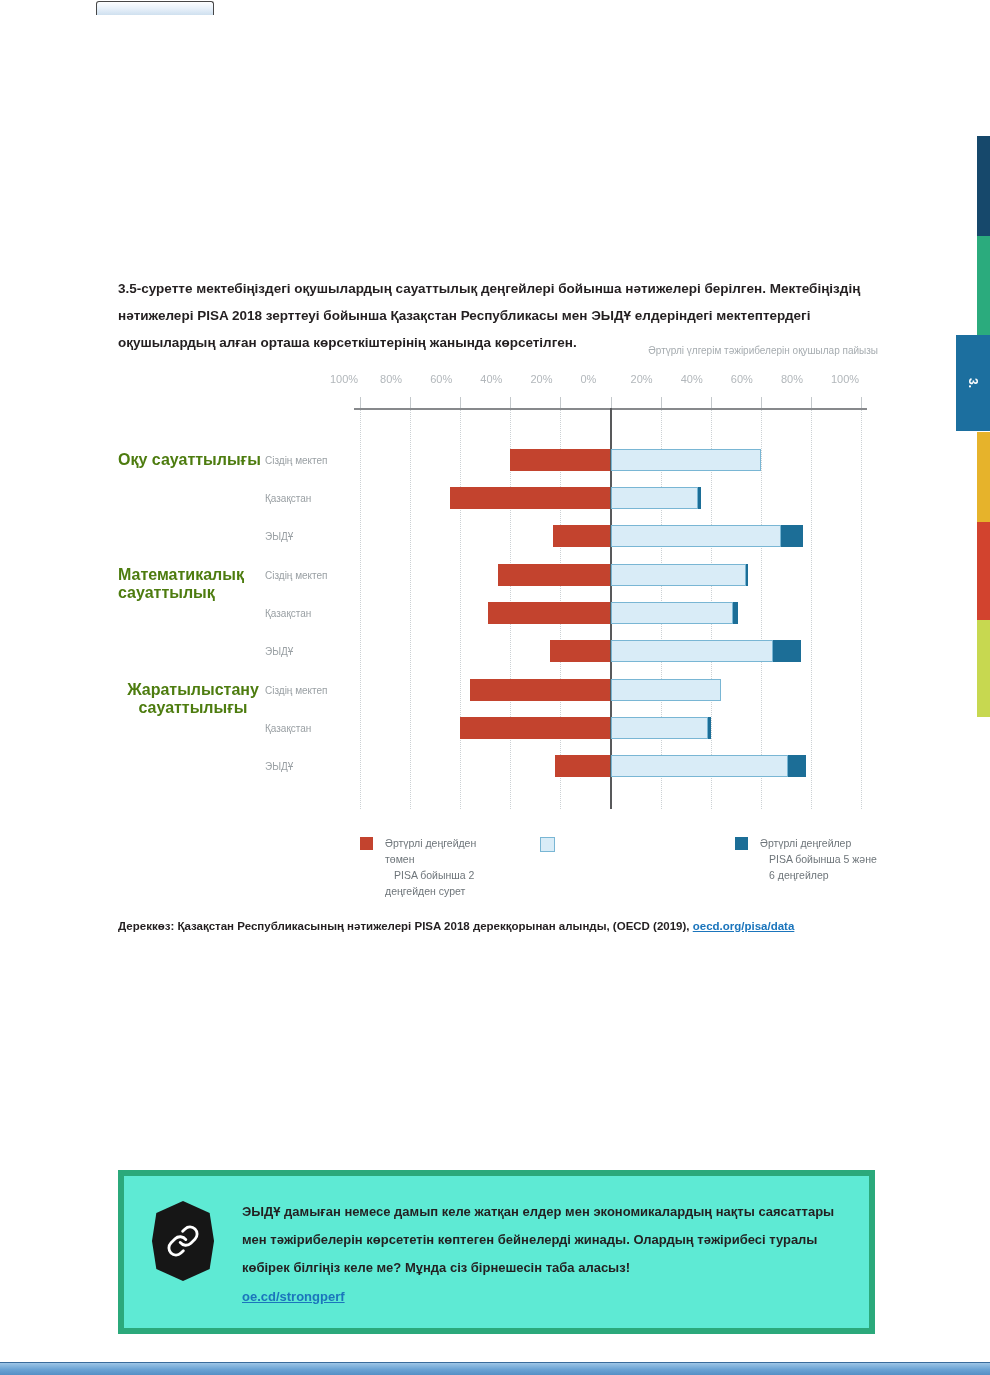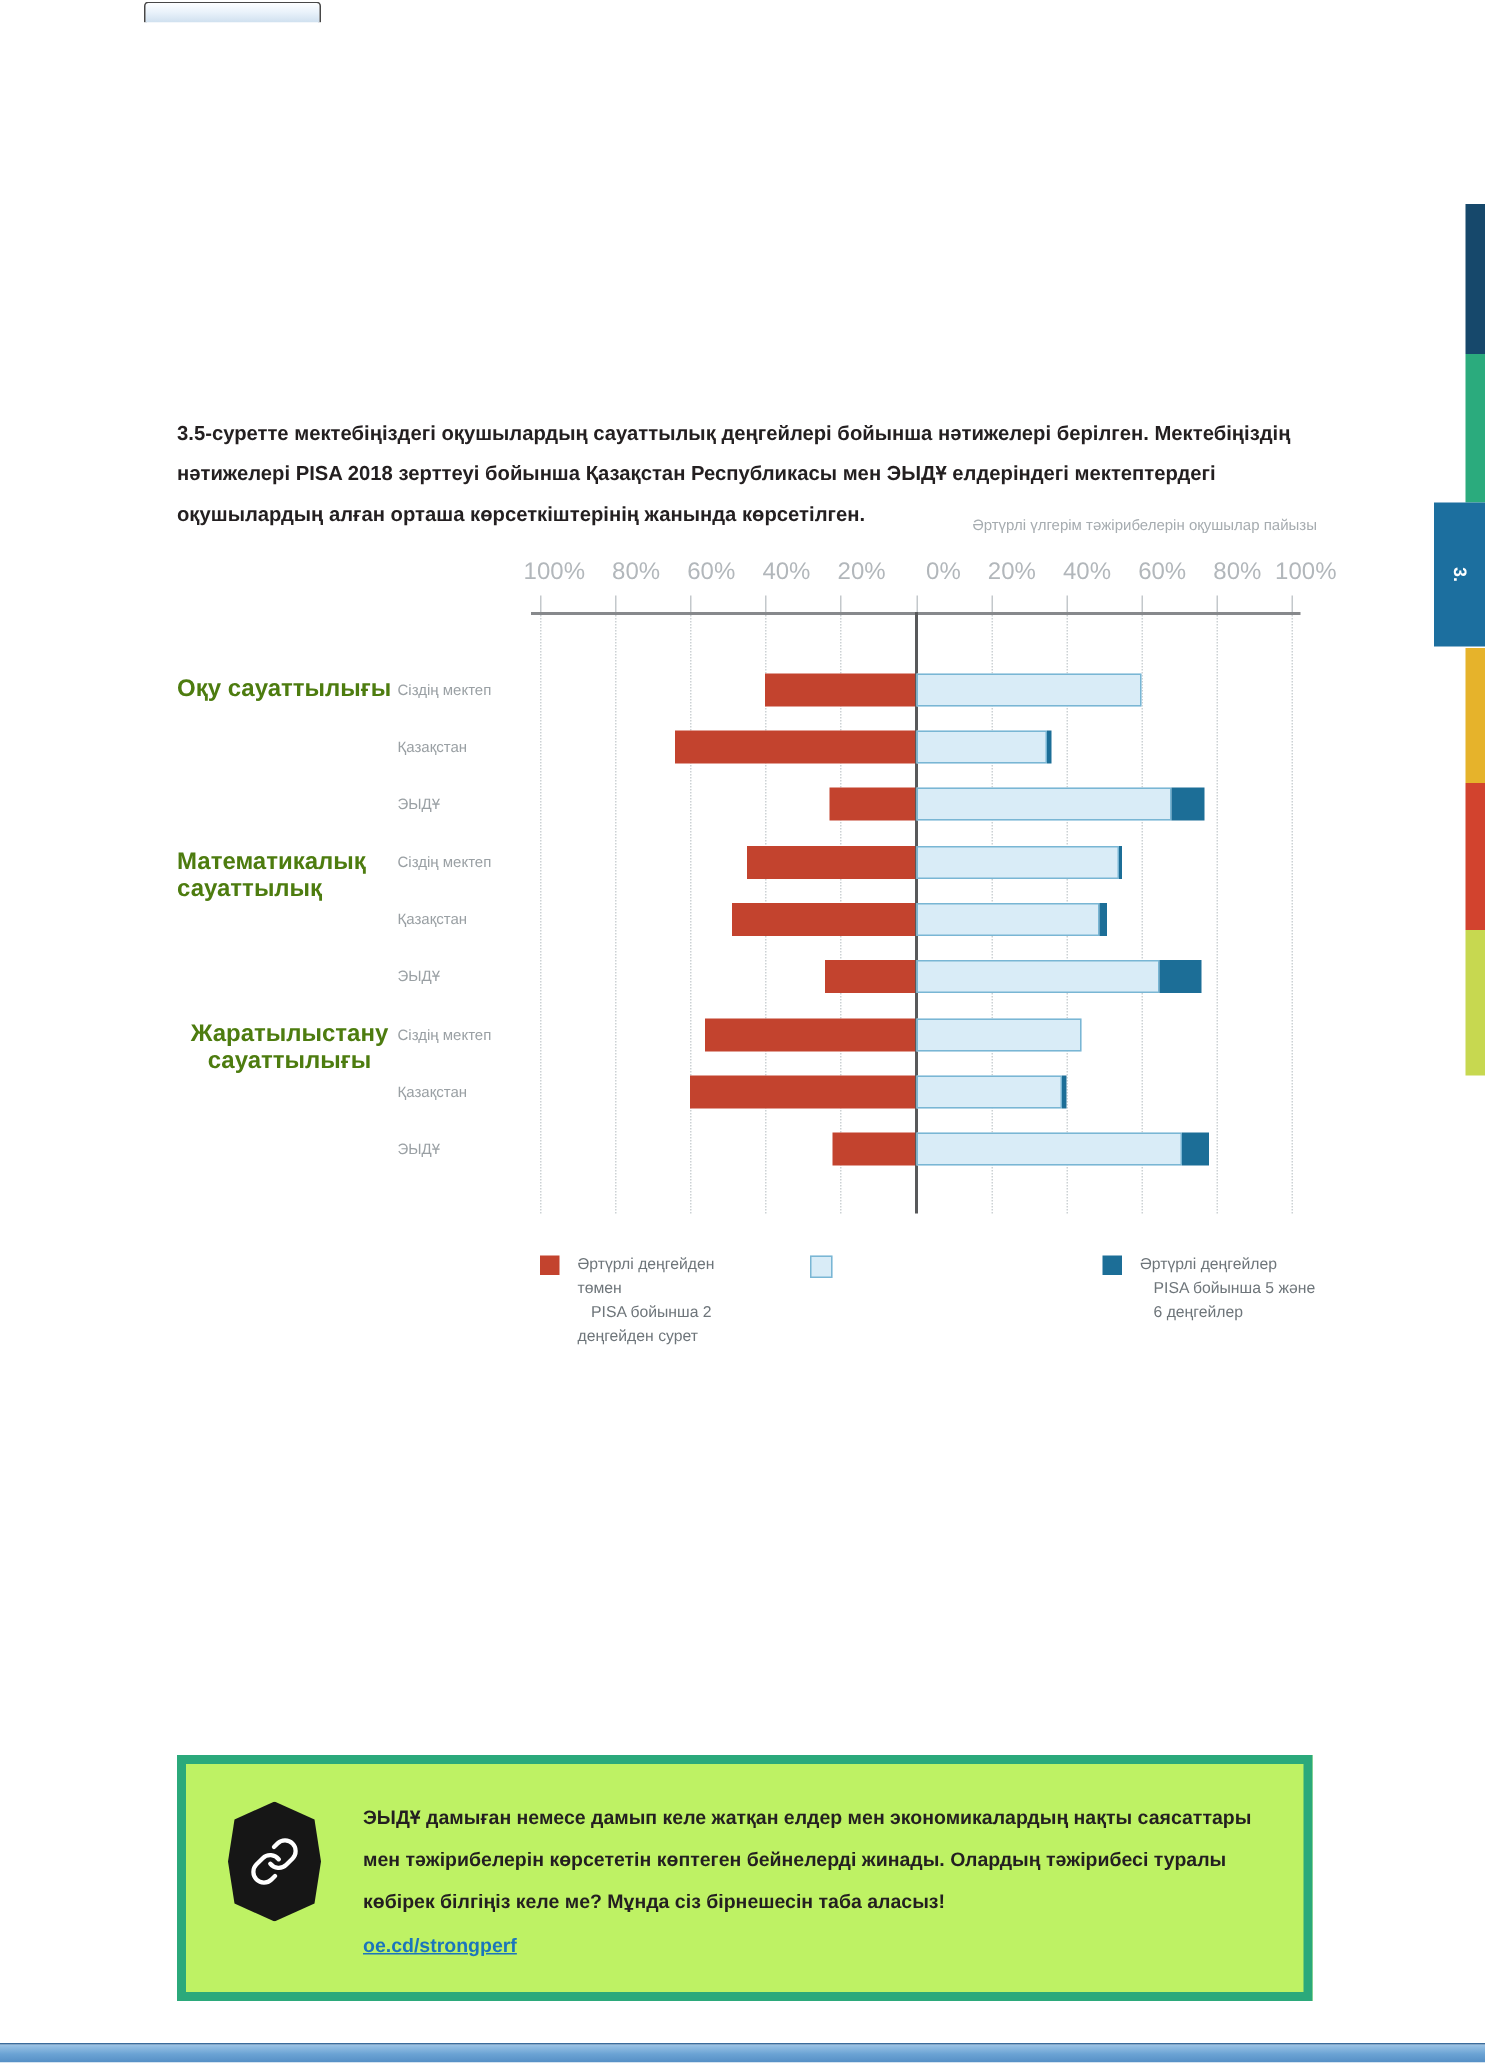--- a/index.html
+++ b/index.html
@@ -7,22 +7,22 @@
         font-family:"Liberation Sans",sans-serif;color:#231f20;}
 
   .doc-title{position:absolute;left:118px;top:130px;width:640px;
              font-size:22px;font-weight:bold;line-height:35px;letter-spacing:.2px;}
   .doc-intro{position:absolute;left:118px;top:261px;width:768px;
              font-size:13.5px;font-weight:600;line-height:27px;}
 
   
   .chart{position:absolute;left:118px;top:345px;width:760px;height:565px;}
   .axis-label{position:absolute;top:0;right:0;font-size:10px;color:#a6acb0;}
-  .tick-label{position:absolute;top:28px;width:60px;margin-left:-30px;text-align:right;
-              font-size:16px;color:#b2b7bb;}
+  .tick-label{position:absolute;top:28px;width:60px;margin-left:-30px;text-align:left;
+              font-size:11px;color:#b2b7bb;}
   .tick-mark{position:absolute;top:52px;width:1px;height:12px;background:#c3c8cb;}
   .axis-line{position:absolute;top:63px;left:236px;width:513px;height:2px;background:#87898c;}
   .gridline{position:absolute;top:65px;height:399px;width:0;border-left:1px dotted #ccd1d4;}
   .zero-line{position:absolute;top:63px;width:2px;height:401px;background:#58595b;}
   .bar{position:absolute;height:22px;}
   .bar.below{background:#c3432e;}
   .bar.mid{background:#d9ecf7;border:1px solid #79b6d4;box-sizing:border-box;}
   .bar.high{background:#1c6e97;}
   .group-label{position:absolute;left:0;width:150px;font-size:16px;font-weight:bold;
                line-height:18px;color:#4d7c0f;}
@@ -34,21 +34,21 @@
   .legend-text{margin-left:25px;font-size:10.5px;line-height:16px;color:#6e757a;}
   .legend-text .indent{padding-left:9px;}
 
   .source-line{position:absolute;left:118px;top:908px;width:770px;font-size:11.5px;
                font-weight:600;color:#231f20;}
   .source-line .src-prefix{font-weight:bold;}
   a.doc-link{color:#1b75bc;text-decoration:underline;font-weight:bold;cursor:pointer;}
 
   
   .callout{position:absolute;left:118px;top:1170px;width:757px;height:164px;
-           border:6px solid #701a75;background:#bef264;box-sizing:border-box;}
+           border:6px solid #701a75;background:#5eead4;box-sizing:border-box;}
   .callout-icon{position:absolute;left:28px;top:25px;width:62px;height:80px;background:#161616;
                 clip-path:polygon(50% 0,93% 15%,100% 50%,93% 85%,50% 100%,7% 85%,0 50%,7% 15%);
                 display:flex;align-items:center;justify-content:center;}
   .callout-body{position:absolute;left:118px;top:22px;width:600px;
                 font-size:13px;font-weight:700;line-height:28px;}
   .callout-body a{display:inline-block;margin-top:1px;}
 
   
   .strip-seg{position:absolute;right:0;width:13px;}
   .chapter-tab{position:absolute;right:0;width:34px;height:96px;top:335px;
@@ -163,20 +163,23 @@
           <span class="legend-swatch" style="background: rgb(28, 110, 151);"></span>
           <div class="legend-text">
             <div>Әртүрлі деңгейлер</div>
             <div class="indent">PISA бойынша 5 және</div>
             <div class="indent">6 деңгейлер</div>
           </div>
         </div>
       </div>
   </div>
 
+  <p class="source-line">
+    <span class="src-prefix">Дереккөз:</span><span> Қазақстан Республикасының нәтижелері PISA 2018 дерекқорынан алынды, (OECD (2019), </span><a class="doc-link">oecd.org/pisa/data</a>
+  </p>
 
   <div class="callout" style="border-color: rgb(43, 169, 123);">
     <div class="callout-icon">
       <svg width="34" height="34" viewBox="0 0 24 24" fill="none" stroke="#ffffff" stroke-width="2" stroke-linecap="round" stroke-linejoin="round">
         <path d="M10 13a5 5 0 0 0 7.54.54l3-3a5 5 0 0 0-7.07-7.07l-1.72 1.71"></path>
         <path d="M14 11a5 5 0 0 0-7.54-.54l-3 3a5 5 0 0 0 7.07 7.07l1.71-1.71"></path>
       </svg>
     </div>
     <div class="callout-body">
       <span>ЭЫДҰ дамыған немесе дамып келе жатқан елдер мен экономикалардың нақты саясаттары мен тәжірибелерін көрсететін көптеген бейнелерді жинады. Олардың тәжірибесі туралы көбірек білгіңіз келе ме? Мұнда сіз бірнешесін таба аласыз!</span><br>

